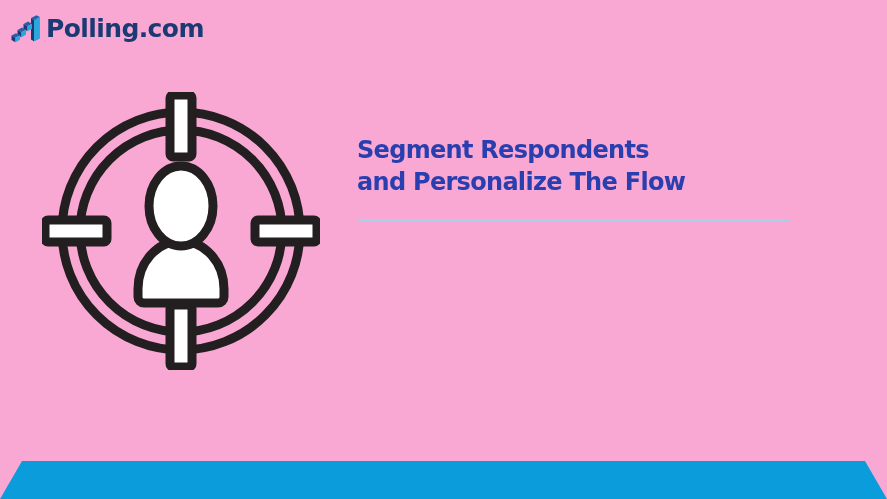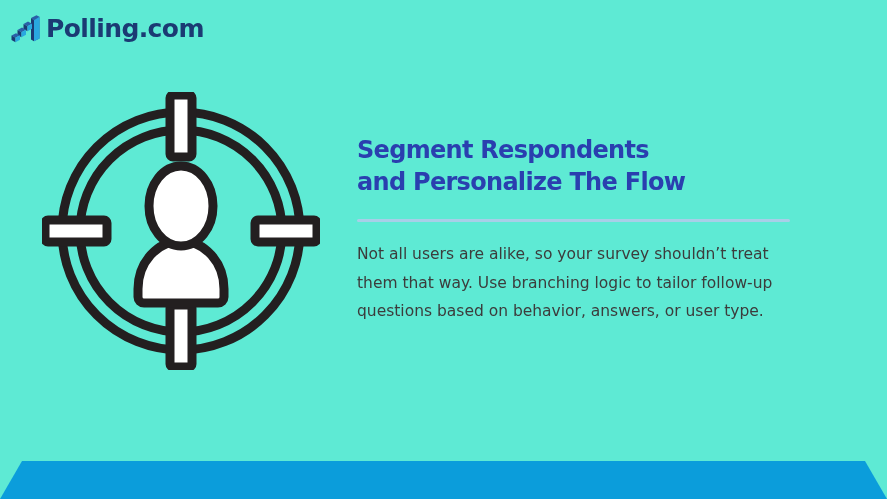--- a/index.html
+++ b/index.html
@@ -13,21 +13,21 @@
     position: relative;
     overflow: hidden;
     font-family: "DejaVu Sans", sans-serif;
     -webkit-font-smoothing: antialiased;
   }
 
   
   .slide {
     position: absolute;
     inset: 0;
-    background: #5eead4;
+    background: #f9a8d4;
   }
 
   
   .brand {
     position: absolute;
     left: 10px;
     top: 10px;
     display: flex;
     align-items: center;
     gap: 6px;
@@ -153,22 +153,19 @@
                a6 6 0 0 1 -6 -6
                z"></path>
       <ellipse cx="139" cy="114" rx="32" ry="40"></ellipse>
     </g>
   </svg>
 
   <div class="content">
     <h1 class="headline">Segment Respondents
 and Personalize The Flow</h1>
     <div class="divider"></div>
-    <p class="body-copy">Not all users are alike, so your survey shouldn’t treat
-them that way. Use branching logic to tailor follow-up
-questions based on behavior, answers, or user type.</p>
   </div>
 
   <svg class="footer-band" viewBox="0 0 887 38" preserveAspectRatio="none">
     <polygon points="22,0 865,0 887,38 0,38" fill="#0b9ddb"></polygon>
   </svg>
 
 </div>
 
 </body></html>

